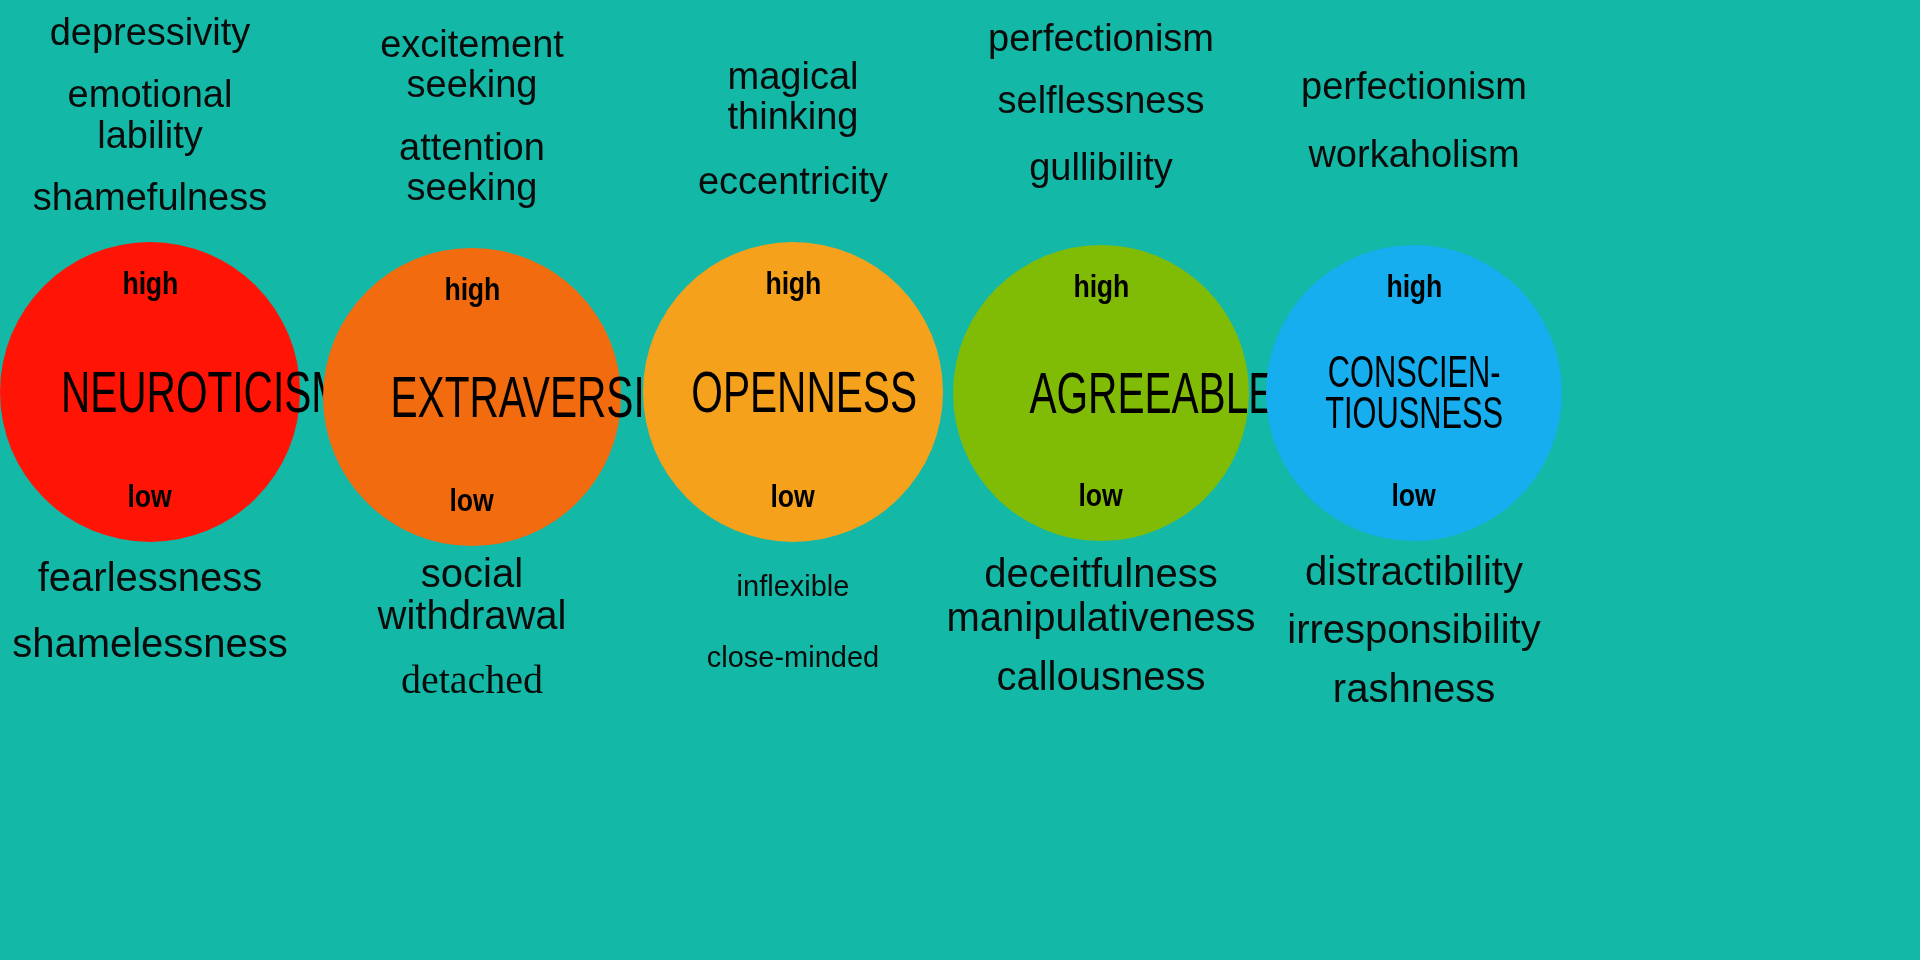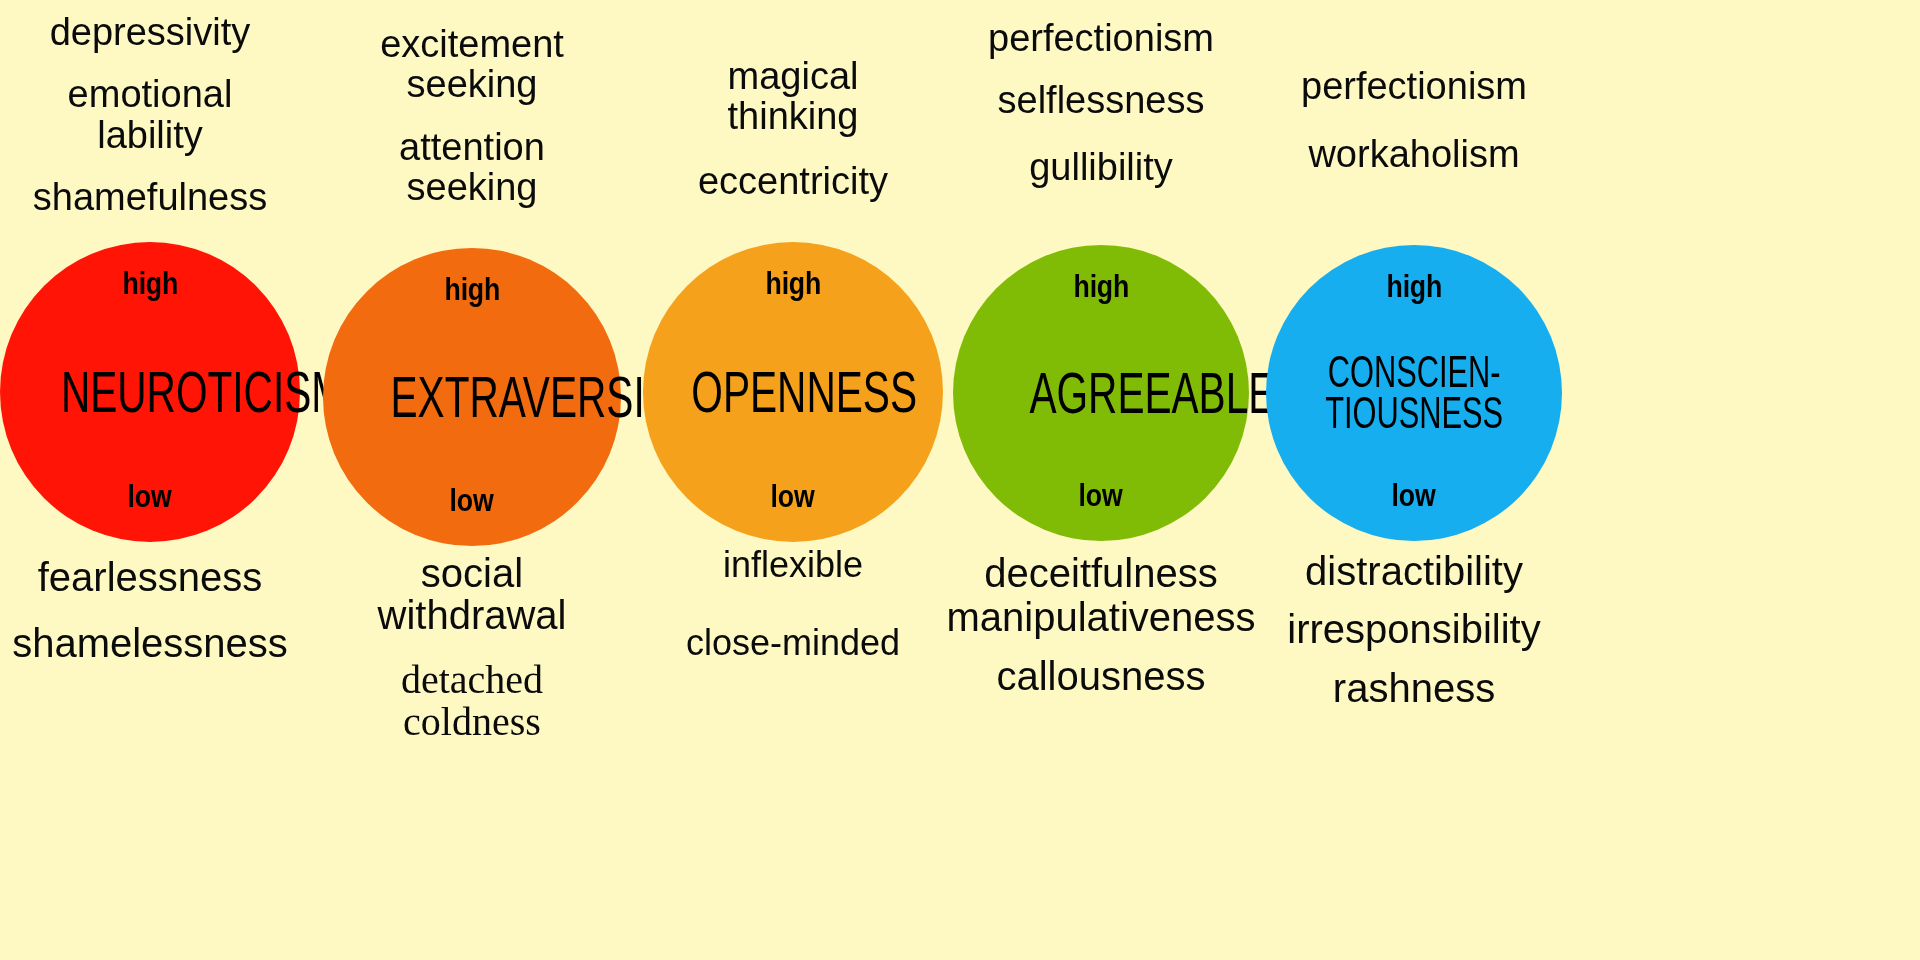--- a/index.html
+++ b/index.html
@@ -14,21 +14,21 @@
     overflow: hidden;
     font-family: "Liberation Sans", sans-serif;
     color: #000000;
     -webkit-font-smoothing: antialiased;
   }
 
   #board {
     position: relative;
     width: 1920px;
     height: 960px;
-    background: #fef9c3;
+    background: #14b8a6;
   }
 
   
   .trait-column {
     position: absolute;
     top: 0;
     height: 960px;
     width: 400px;
     box-sizing: border-box;
   }
@@ -154,42 +154,41 @@
         </div>
         <div class="trait-name" style="font-size: 58px;"><span>EXTRAVERSION</span></div>
       </div>
       <div class="descriptors low-list" style="top: 552px; font-size: 40px;">
         <div class="term">
           <span class="term-line">social</span>
           <span class="term-line">withdrawal</span>
         </div>
         <div class="term" style="margin-top: 22px; font-family: Liberation Serif, serif;">
           <span class="term-line">detached</span>
-          <span class="term-line">coldness</span>
         </div>
       </div>
     </div>
     <div class="trait-column" style="left: 623px; width: 340px;">
       <div class="descriptors high-list" style="top: 56px; font-size: 38px;">
         <div class="term">
           <span class="term-line">magical</span>
           <span class="term-line">thinking</span>
         </div>
         <div class="term" style="margin-top: 24px;">
           <span class="term-line">eccentricity</span>
         </div>
       </div>
       <div class="trait-circle" style="width: 300px; height: 300px; left: 20px; top: 242px; background: rgb(245, 161, 27);">
         <div class="circle-inner">
           <div class="pole-label pole-high">high</div>
           <div class="pole-label pole-low">low</div>
         </div>
         <div class="trait-name" style="font-size: 58px;"><span>OPENNESS</span></div>
       </div>
-      <div class="descriptors low-list" style="top: 546px; font-size: 36px;">
+      <div class="descriptors low-list" style="top: 571px; font-size: 29px;">
         <div class="term">
           <span class="term-line">inflexible</span>
         </div>
         <div class="term" style="margin-top: 40px;">
           <span class="term-line">close-minded</span>
         </div>
       </div>
     </div>
     <div class="trait-column" style="left: 931px; width: 340px;">
       <div class="descriptors high-list" style="top: 18px; font-size: 38px;">

